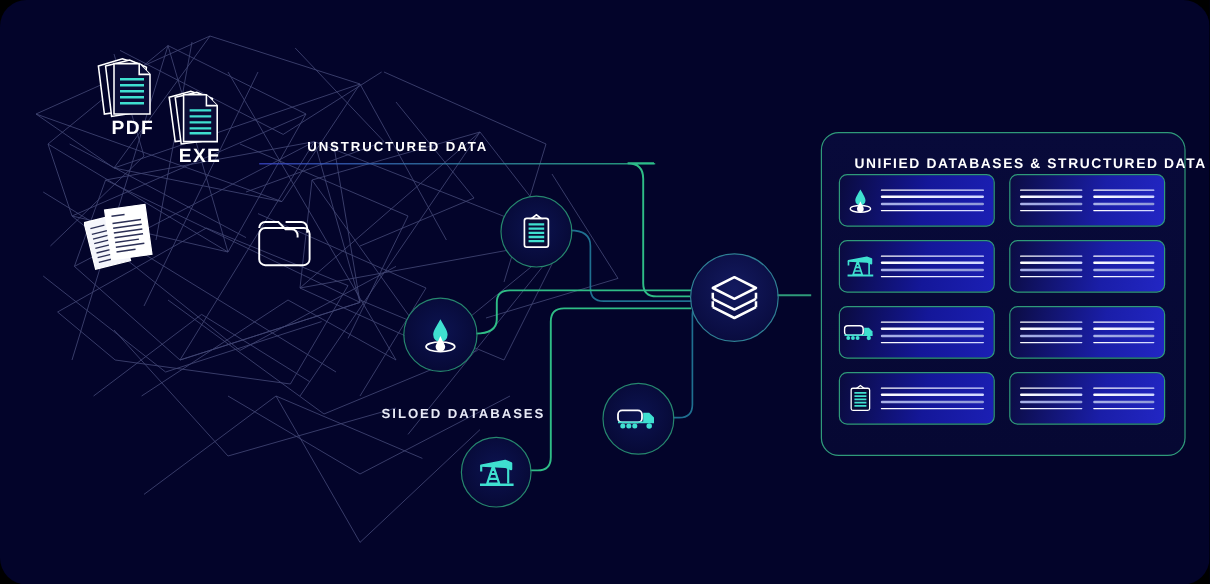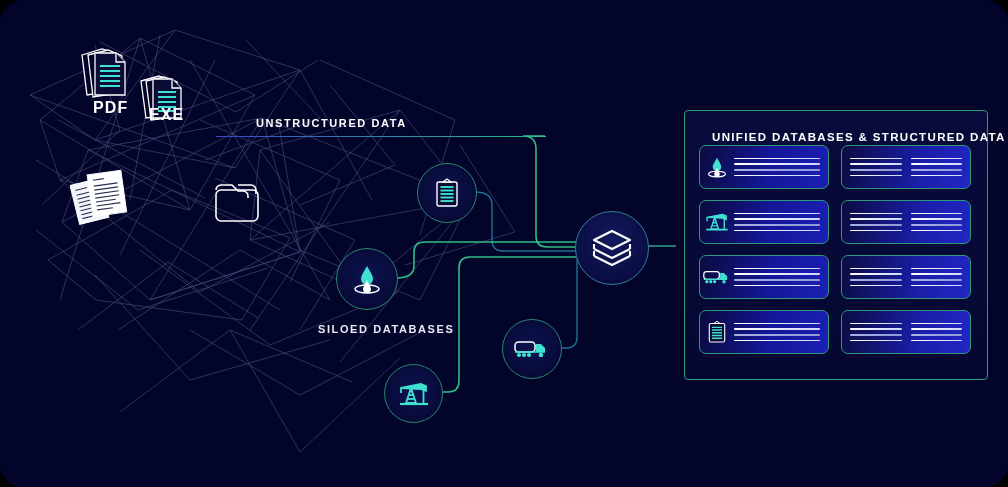--- a/index.html
+++ b/index.html
@@ -5,31 +5,31 @@
   html,body{margin:0;padding:0;background:#000;}
   body{width:1008px;height:487px;overflow:hidden;font-family:"Liberation Sans",sans-serif;}
   #stage{position:relative;width:1008px;height:487px;background:#03042a;border-radius:22px;overflow:hidden;}
 
   
   .label{
     position:absolute;color:#ffffff;font-weight:700;letter-spacing:1.6px;
     font-size:11px;text-transform:uppercase;white-space:nowrap;
   }
   #lbl-unstructured{left:216px;top:117px;padding-left:40px;}
-  #lbl-siloed{left:318px;top:323px;color:#e7e9f5;text-align:right;}
+  #lbl-siloed{left:318px;top:339px;color:#e7e9f5;text-align:right;}
   #lbl-unified{left:703px;top:130px;font-size:11.5px;letter-spacing:1.35px;}
 
   
   #net, #wires, #deco{position:absolute;left:0;top:0;width:1008px;height:487px;}
   #net{opacity:.55;}
 
   
   #panel{
     position:absolute;left:684px;top:110px;width:302px;height:268px;
-    border:1px solid #2f9a7a;border-radius:4px;
+    border:1px solid #2f9a7a;border-radius:15px;
     background:linear-gradient(180deg,#080a3a 0%,#060833 100%);
   }
   .rows{position:absolute;left:14px;top:34px;display:flex;gap:12px;}
   .col{display:flex;flex-direction:column;gap:11px;}
   .card{
     position:relative;width:130px;height:44px;border-radius:7px;
     border:1px solid #2f9a7a;
     background:linear-gradient(100deg,#0a0b3e 0%,#141799 55%,#1b1fb4 100%);
     box-sizing:border-box;display:flex;align-items:center;overflow:hidden;
   }
@@ -61,21 +61,21 @@
   
   .glyph{position:absolute;}
   #doc-pdf{left:78px;top:45px;}
   #doc-exe{left:138px;top:72px;}
   #doc-papers{left:70px;top:168px;}
   #folder{left:213px;top:182px;}
   .fmt{
     position:absolute;color:#fff;font-size:16px;font-weight:700;letter-spacing:1.1px;
   }
   #fmt-pdf{left:93px;top:99px;}
-  #fmt-exe{left:149px;top:106px;}
+  #fmt-exe{left:149px;top:122px;}
 
   .divider{position:absolute;left:216px;top:136px;width:330px;height:1px;
     background:linear-gradient(90deg,#3a47c8,#2bbf8a);}
 </style>
 </head>
 <body>
 
 <div id="stage">
 
   <svg id="net" viewBox="0 0 1008 487">

